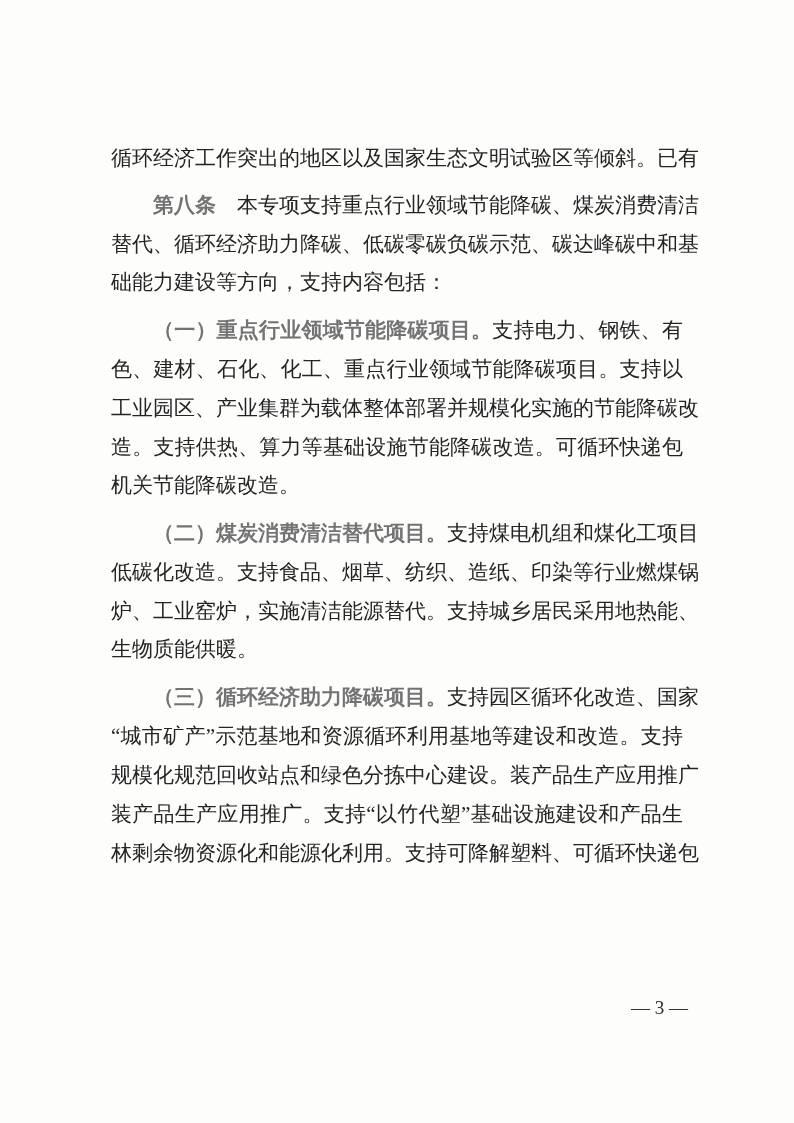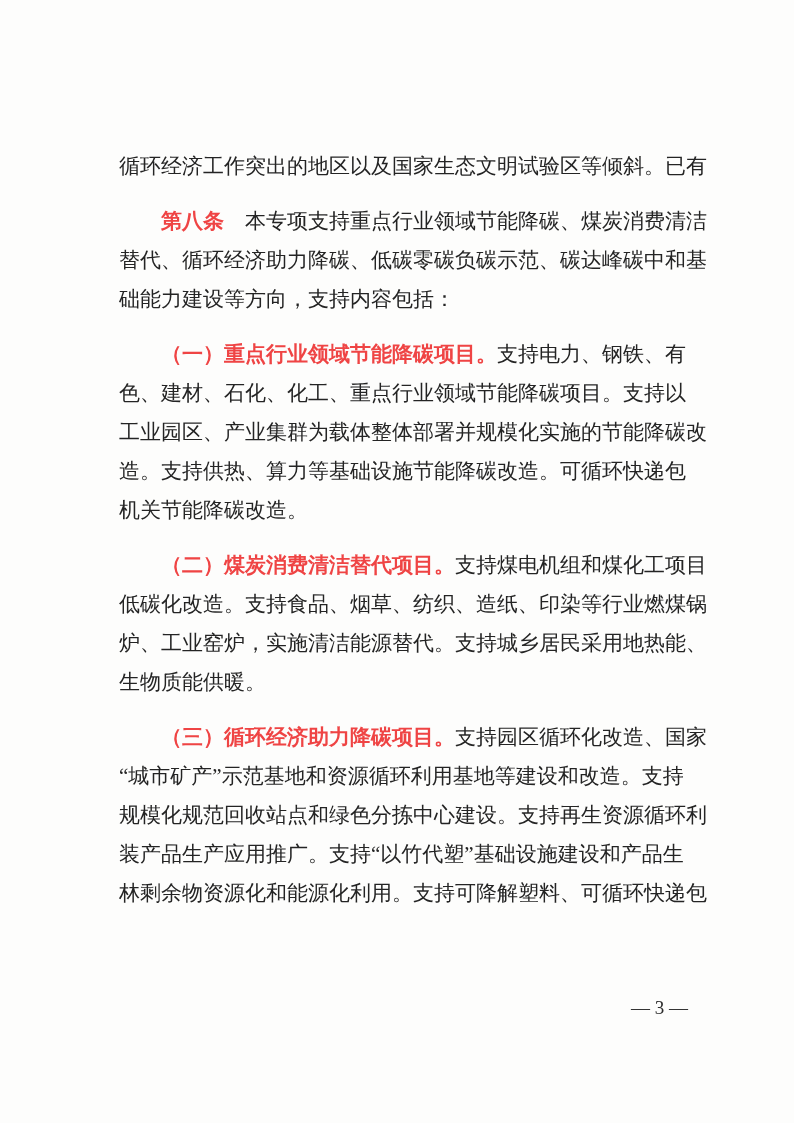--- a/index.html
+++ b/index.html
@@ -17,43 +17,44 @@
     font-family: "Liberation Serif", "DejaVu Serif", serif;
     overflow: hidden;
   }
   .doc-body {
     position: absolute;
     left: 103px;
     top: 131px;
     width: 588px;
   }
   .paragraph {
-    margin: 16px;
+    margin: 8px;
     padding: 0;
   }
   .line {
     height: 39px;
     line-height: 39px;
     font-size: 21px;
     text-align: justify;
     text-align-last: justify;
     text-justify: inter-character;
     white-space: nowrap;
     letter-spacing: 0;
     color: #242424;
   }
   .line.line-end {
     text-align-last: left;
+    font-family: Liberation Mono, monospace;
   }
   .line.indent {
     padding-left: 42px;
   }
   .bold {
     font-weight: 700;
-    color: #ef4444;
+    color: #737373;
   }
   .reg {
     font-weight: 400;
   }
   .gap-after {
     margin-right: 21px;
   }
   .page-number {
     position: absolute;
     top: 996px;
@@ -86,19 +87,19 @@
       </div>
       <div class="paragraph">
         <div class="line indent"><span class="bold">（二）煤炭消费清洁替代项目。</span><span class="reg">支持煤电机组和煤化工项目</span></div>
         <div class="line"><span class="reg">低碳化改造。支持食品、烟草、纺织、造纸、印染等行业燃煤锅</span></div>
         <div class="line"><span class="reg">炉、工业窑炉，实施清洁能源替代。支持城乡居民采用地热能、</span></div>
         <div class="line line-end"><span class="reg">生物质能供暖。</span></div>
       </div>
       <div class="paragraph">
         <div class="line indent"><span class="bold">（三）循环经济助力降碳项目。</span><span class="reg">支持园区循环化改造、国家</span></div>
         <div class="line"><span class="reg">“城市矿产”示范基地和资源循环利用基地等建设和改造。支持</span></div>
-        <div class="line"><span class="reg">规模化规范回收站点和绿色分拣中心建设。支持再生资源循环利</span></div>
+        <div class="line"><span class="reg">规模化规范回收站点和绿色分拣中心建设。装产品生产应用推广</span></div>
         <div class="line"><span class="reg">装产品生产应用推广。支持“以竹代塑”基础设施建设和产品生</span></div>
         <div class="line"><span class="reg">林剩余物资源化和能源化利用。支持可降解塑料、可循环快递包</span></div>
       </div>
     </div>
   <div class="page-number">— 3 —</div>
 </div>
 
 </body></html>

